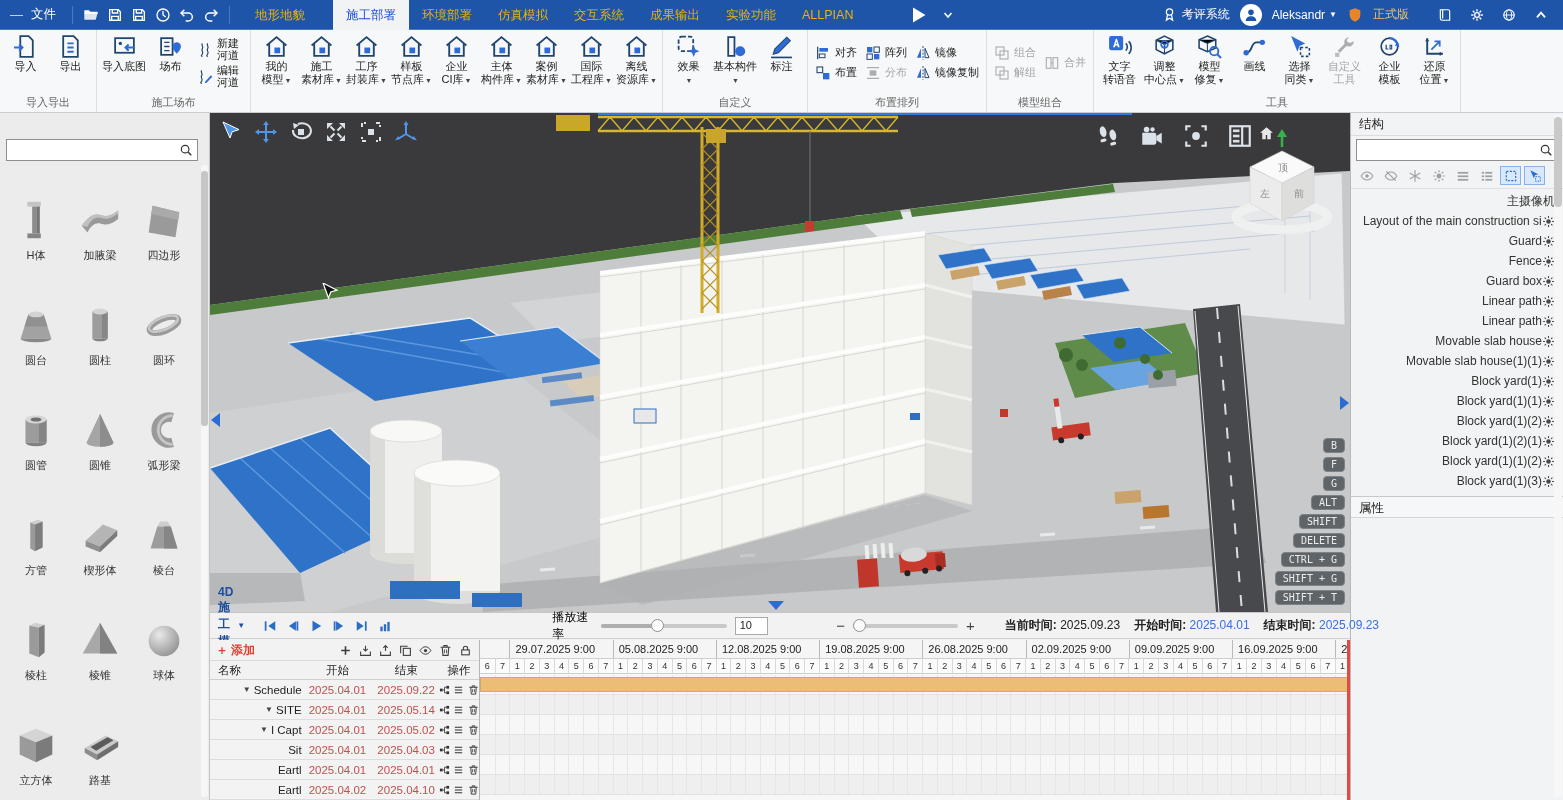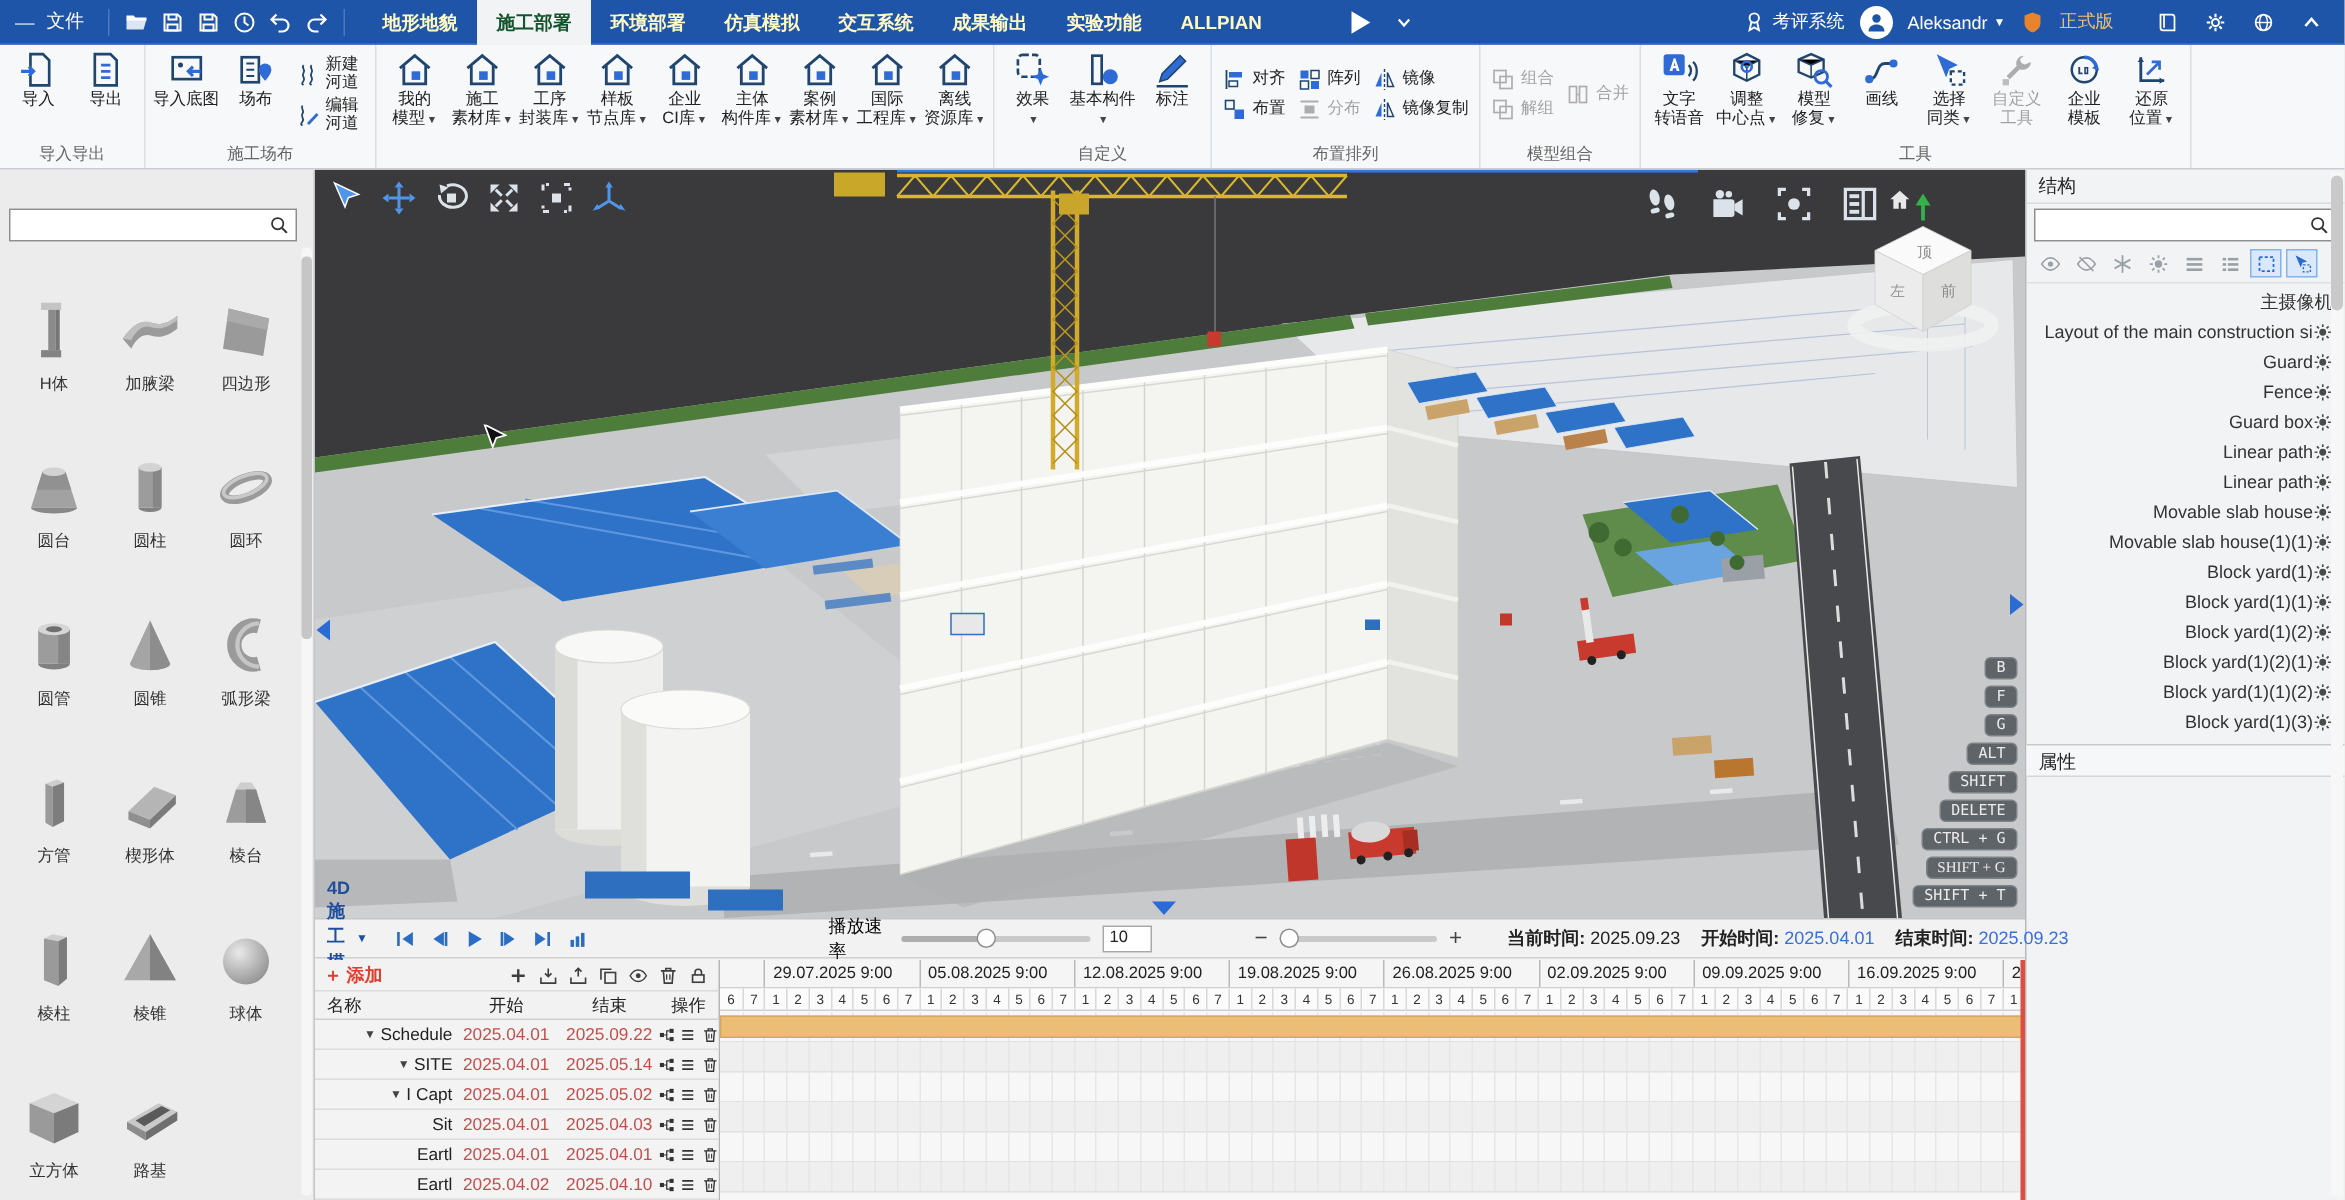--- a/index.html
+++ b/index.html
@@ -10,22 +10,22 @@
 
   
   .titlebar { position:absolute; top:0; left:0; width:1563px; height:30px; background:#1f55a8;
     display:flex; align-items:center; color:#fff; border-bottom:1px solid #4a79c4; z-index:10;}
   .tb-dash { padding:0 6px 0 10px; font-size:13px; color:#cfe0f5;}
   .tb-file { padding:0 10px 0 2px; font-size:12.5px;}
   .tb-sep { width:1px; height:18px; background:#4a79c4; margin:0 6px;}
   .tb-btn { width:24px; height:24px; display:flex; align-items:center; justify-content:center; color:#fff;}
   .tb-btn svg { width:16px; height:16px;}
   .tb-tabs { display:flex; height:30px; margin-left:6px;}
-  .tb-tab { padding:0 13px; line-height:30px; white-space:nowrap; font-size:12.5px; color:#fef9c3;font-weight:bold;}
-  .tb-tab.active { background:#f2f3f5; color:#14532d; font-weight:bold;}
+  .tb-tab { padding:0 13px; line-height:30px; white-space:nowrap; font-size:12.5px; color:#eab308;}
+  .tb-tab.active { background:#f2f3f5; color:#1d4ed8; font-weight:normal;margin-left:15px;}
   .tb-play { margin-left:42px; color:#fff;}
   .tb-play svg { width:20px; height:20px;}
   .tb-chev { margin-left:14px; color:#fff;}
   .tb-chev svg{ width:12px; height:12px;}
   .tb-right { margin-left:auto; display:flex; align-items:center; gap:10px; padding-right:10px;}
   .tb-item { display:flex; align-items:center; gap:5px;}
   .tb-item svg { width:15px; height:15px;}
   .tb-avatar { width:22px; height:22px; border-radius:50%; background:#fff; color:#1f55a8;
     display:flex; align-items:center; justify-content:center;}
   .tb-avatar svg { width:16px; height:16px;}
@@ -1317,21 +1317,21 @@
   </svg>
 
   <div id="kbd-badges">
       <div class="kbd" style="top: 325px;">B</div>
       <div class="kbd" style="top: 344px;">F</div>
       <div class="kbd" style="top: 363px;">G</div>
       <div class="kbd" style="top: 382px;">ALT</div>
       <div class="kbd" style="top: 401px;">SHIFT</div>
       <div class="kbd" style="top: 420px;">DELETE</div>
       <div class="kbd" style="top: 439px;">CTRL + G</div>
-      <div class="kbd" style="top: 458px; font-family: Liberation Serif, serif;">SHIFT + G</div>
+      <div class="kbd" style="top: 458px;">SHIFT + G</div>
       <div class="kbd" style="top: 477px;">SHIFT + T</div>
     </div>
 
   <div class="edge-tri" style="left:1px;top:300px;border-top:7px solid transparent;border-bottom:7px solid transparent;border-right:9px solid #2a6bd4;"></div>
   <div class="edge-tri" style="right:1px;top:283px;border-top:7px solid transparent;border-bottom:7px solid transparent;border-left:9px solid #2a6bd4;"></div>
   <div class="edge-tri" style="left:558px;top:488px;border-left:8px solid transparent;border-right:8px solid transparent;border-top:9px solid #2a6bd4;"></div>
 
   <svg class="cursor" width="16" height="18" viewBox="0 0 16 18">
     <path d="M1 0l5.5 15 2.3-6 6.2-1.8z" fill="#111" stroke="#fff" stroke-width="1.2"></path>
   </svg>

